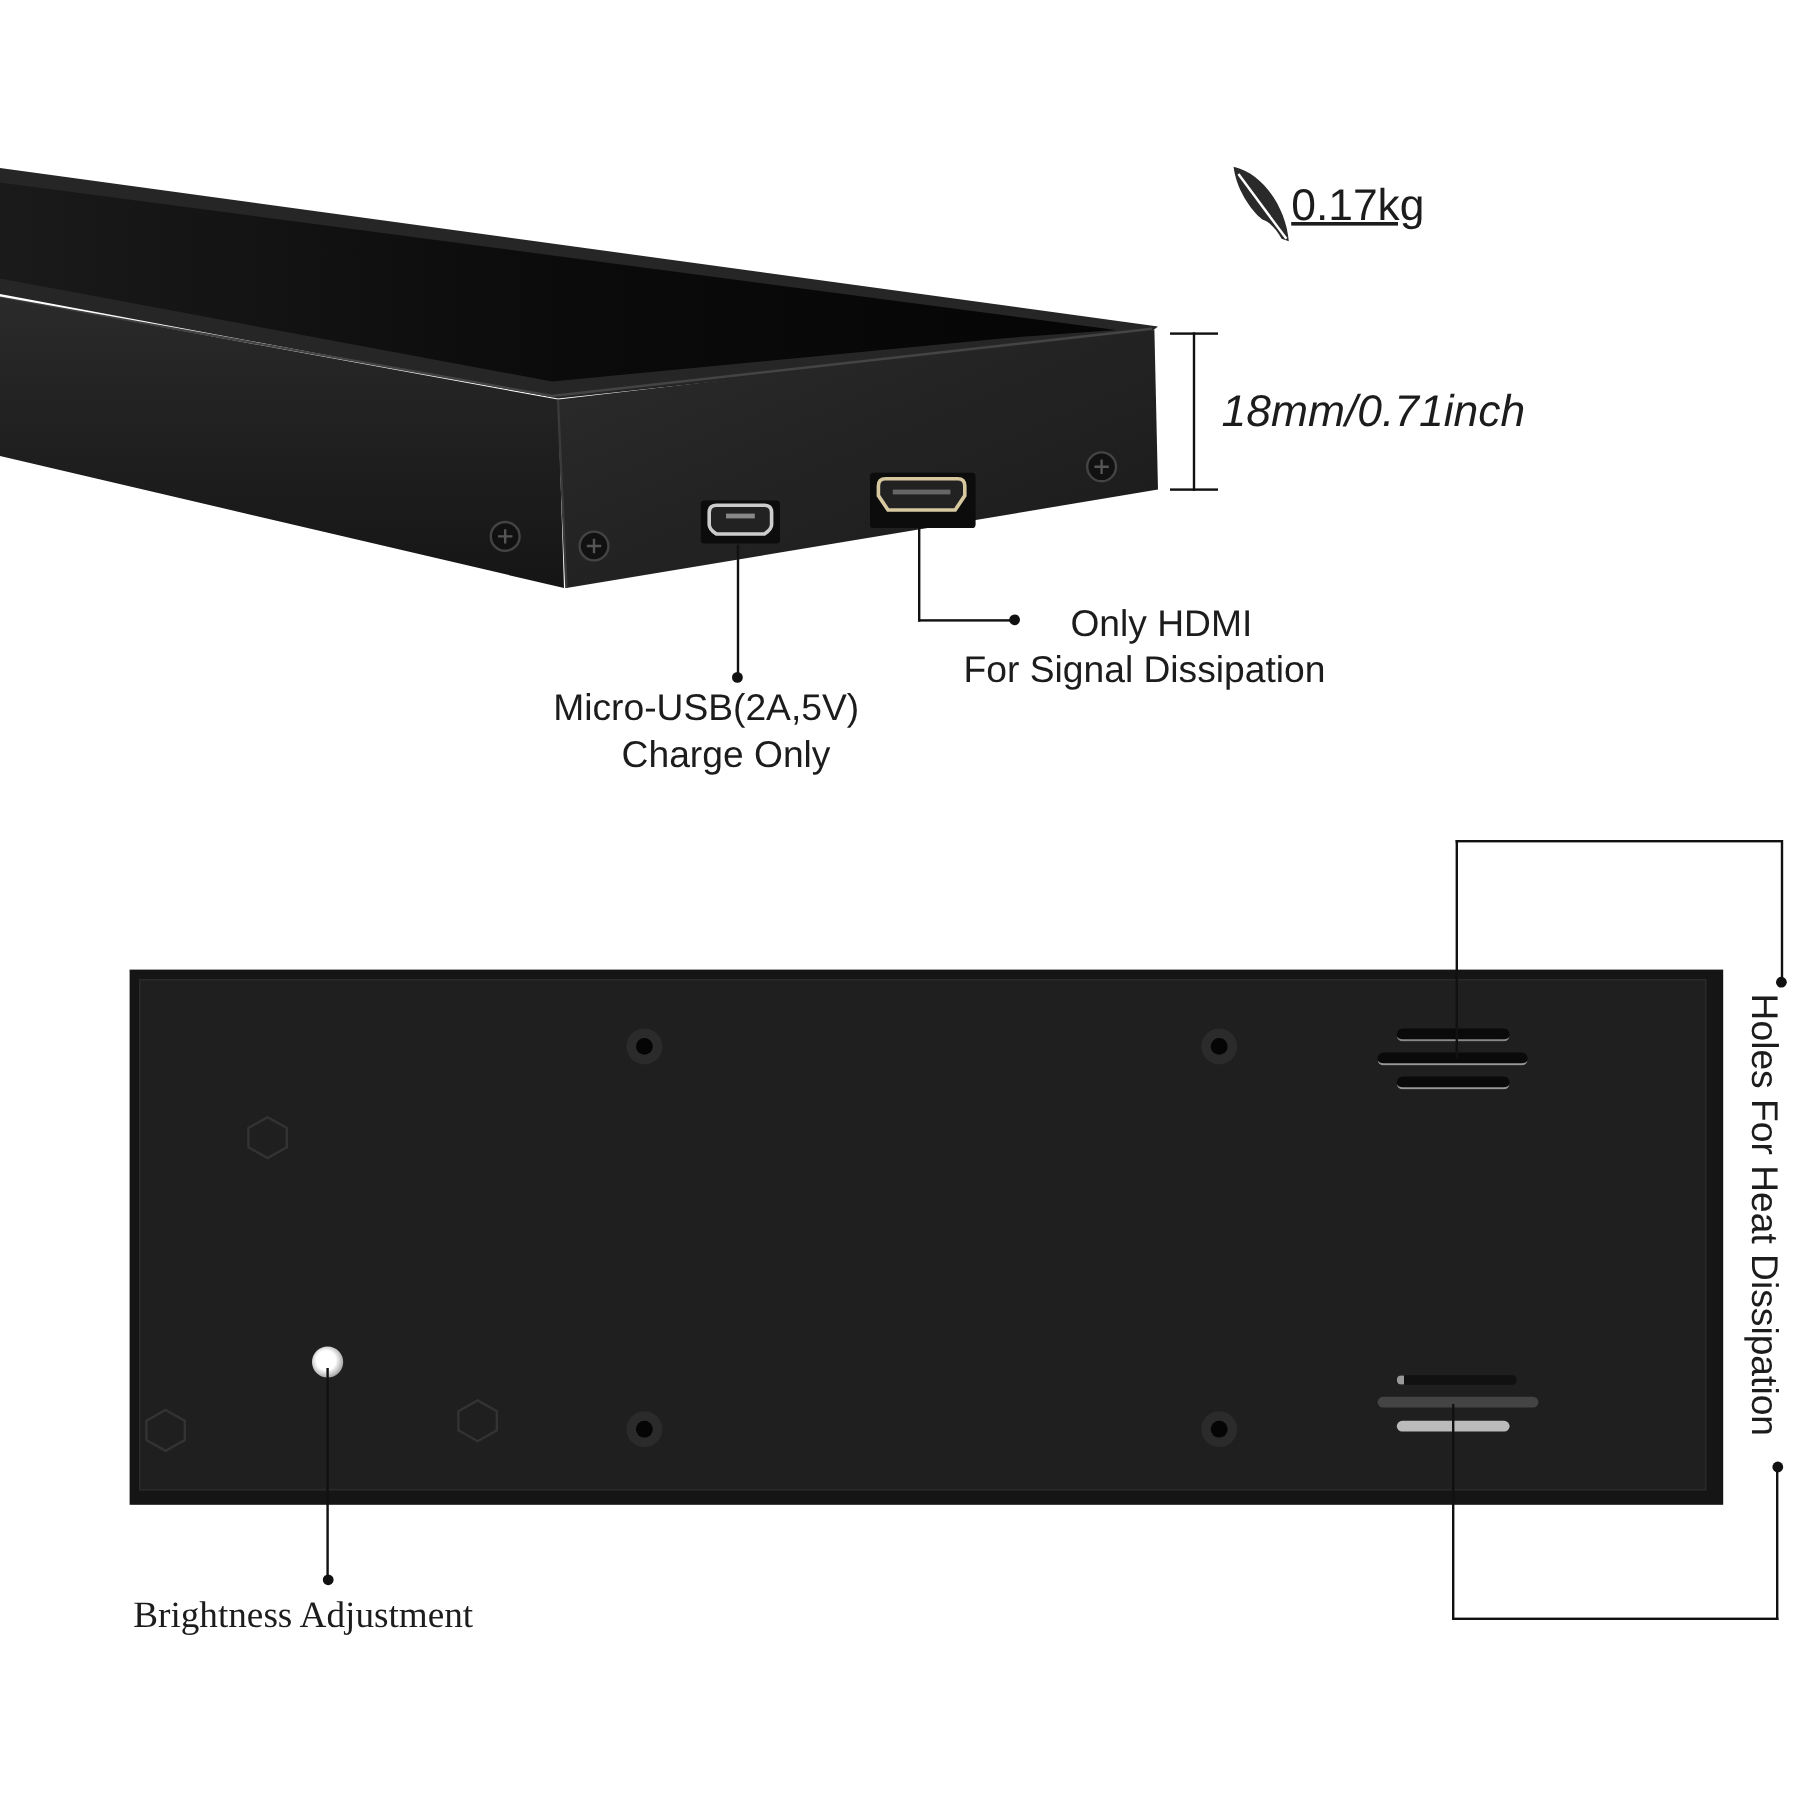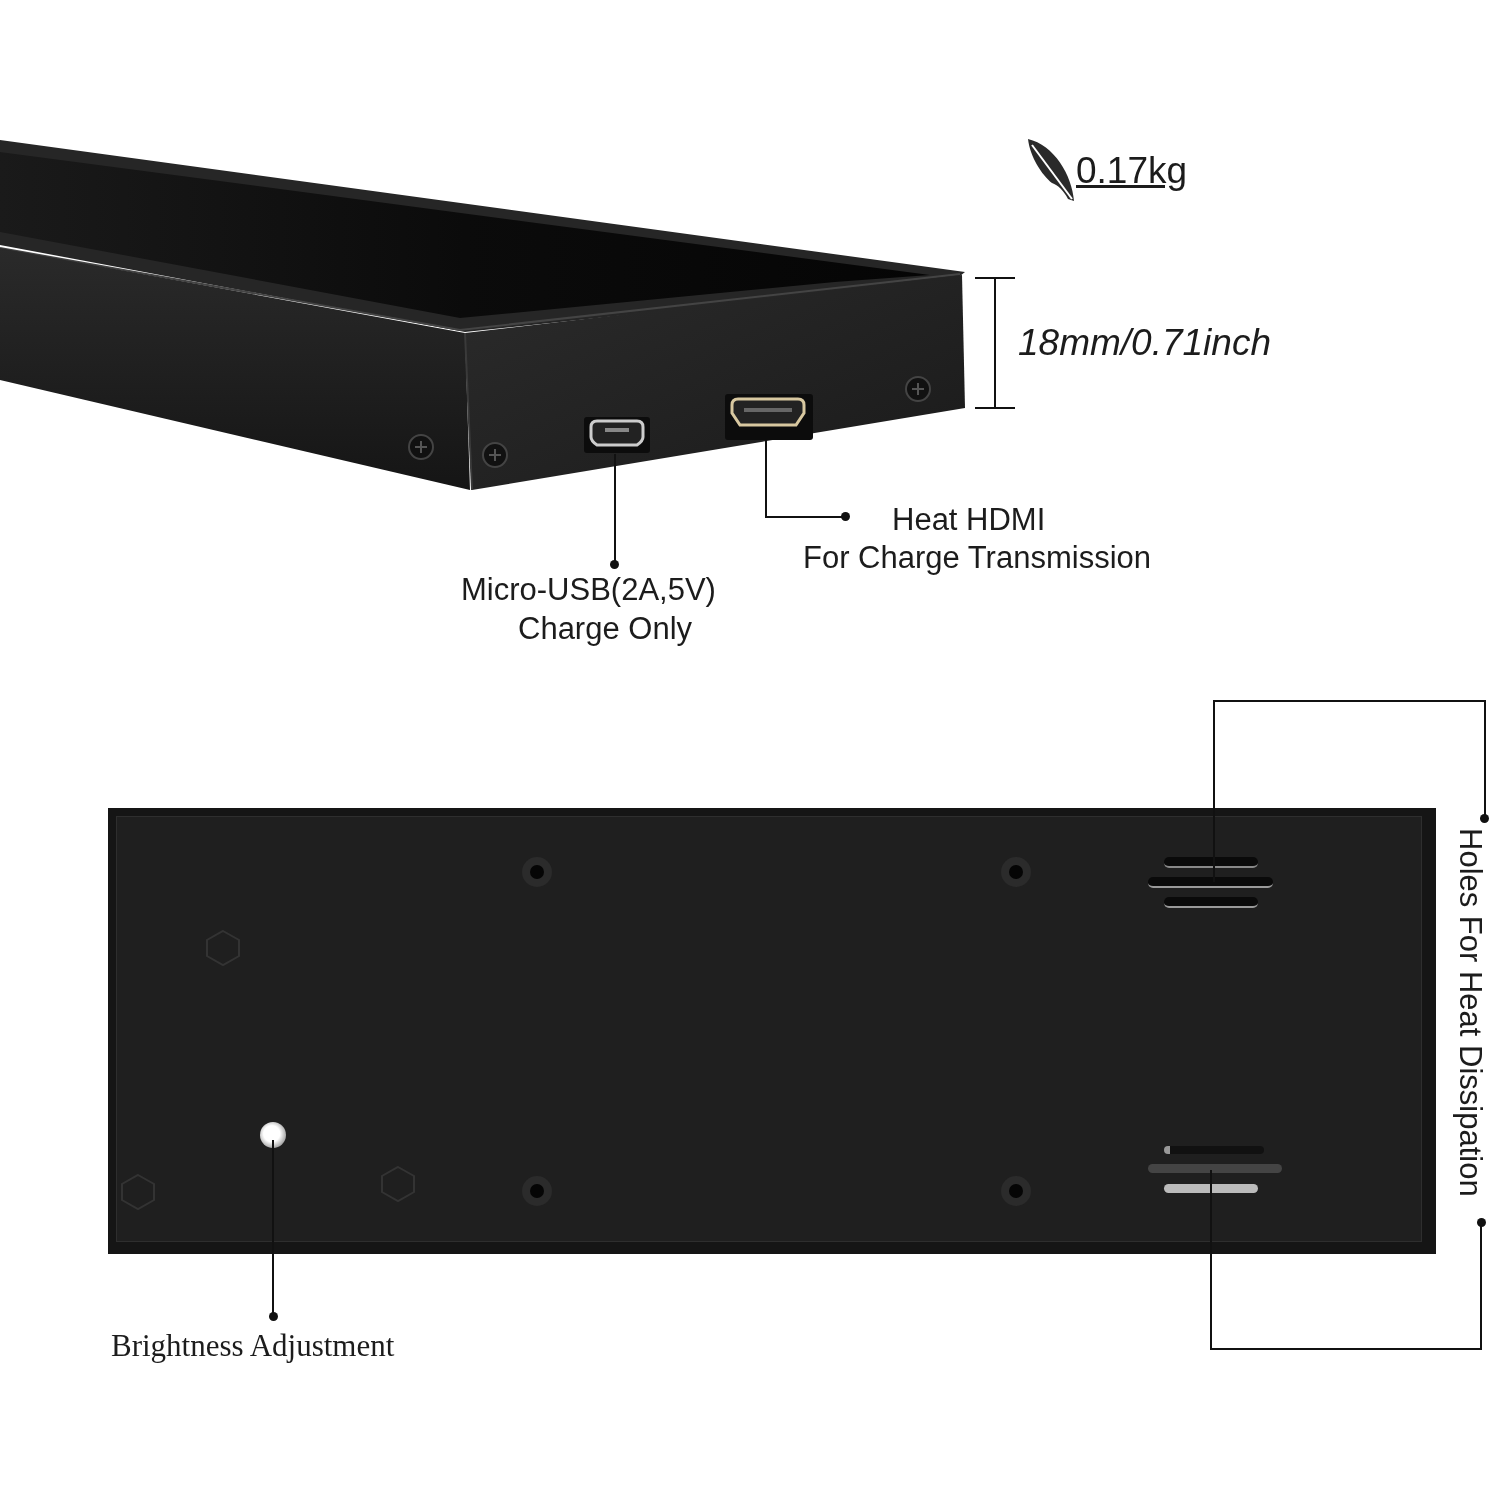--- a/index.html
+++ b/index.html
@@ -100,22 +100,22 @@
 <span class="label lbl-36" style="left:1018px;top:322px;font-style:italic;">18mm/0.71inch</span>
 
 <div class="line" style="left:614px;top:454px;width:2px;height:110px;"></div>
 <div class="dot" style="left:610px;top:560px;"></div>
 <span class="label lbl-31" style="left:461px;top:572px;">Micro-USB(2A,5V)</span>
 <span class="label lbl-31" style="left:518px;top:611px;">Charge Only</span>
 
 <div class="line" style="left:765px;top:440px;width:2px;height:78px;"></div>
 <div class="line" style="left:765px;top:516px;width:80px;height:2px;"></div>
 <div class="dot" style="left:841px;top:512px;"></div>
-<span class="label lbl-31" style="left:892px;top:502px;">Heat HDMI</span>
-<span class="label lbl-31" style="left:803px;top:540px;">For Charge Transmission</span>
+<span class="label lbl-31" style="left:892px;top:502px;">Only HDMI</span>
+<span class="label lbl-31" style="left:803px;top:540px;">For Signal Dissipation</span>
 
 <div class="abs" style="left:108px;top:808px;width:1328px;height:446px;background:#151515;">
   <div class="abs" style="left:8px;top:8px;width:1306px;height:426px;background:#1f1f1f;border:1px solid #2e2e2e;box-sizing:border-box;"></div>
 </div>
 
 <div class="abs" style="left:520px;top:855px;">
     <svg width="34" height="34">
       <circle cx="17" cy="17" r="15" fill="#2b2b2b"></circle>
       <circle cx="17" cy="17" r="7" fill="#050505"></circle>
     </svg>

